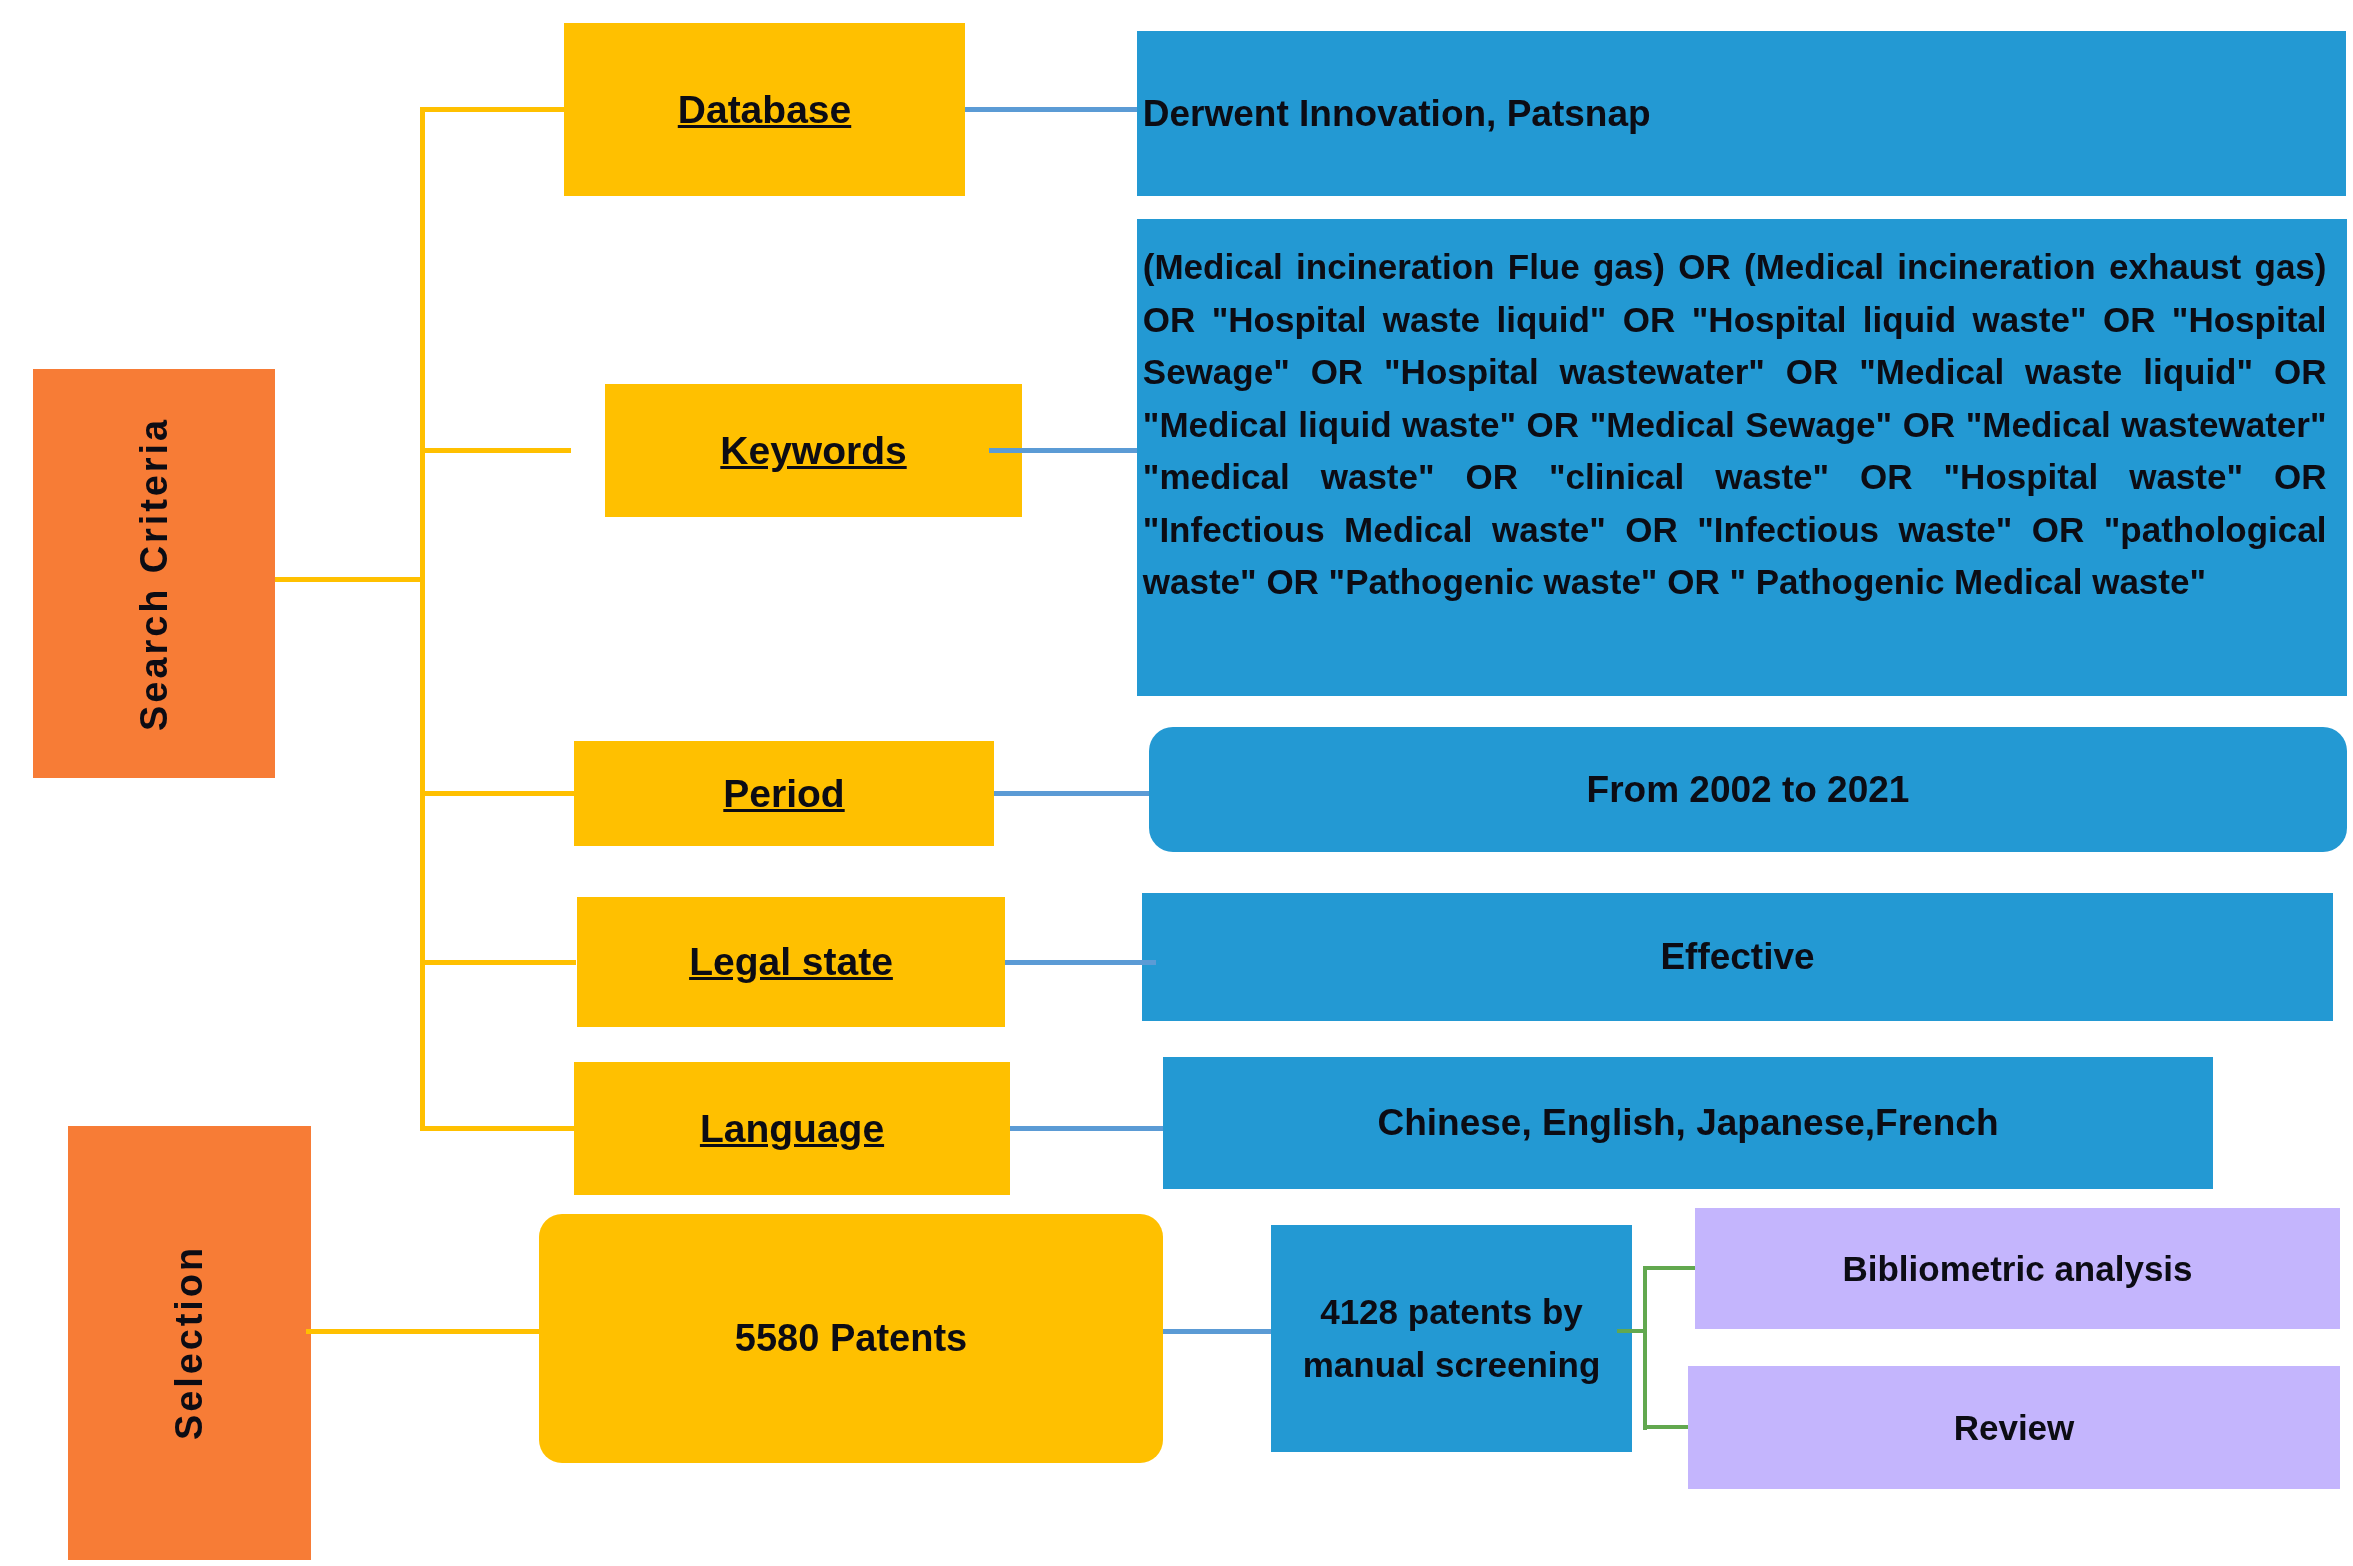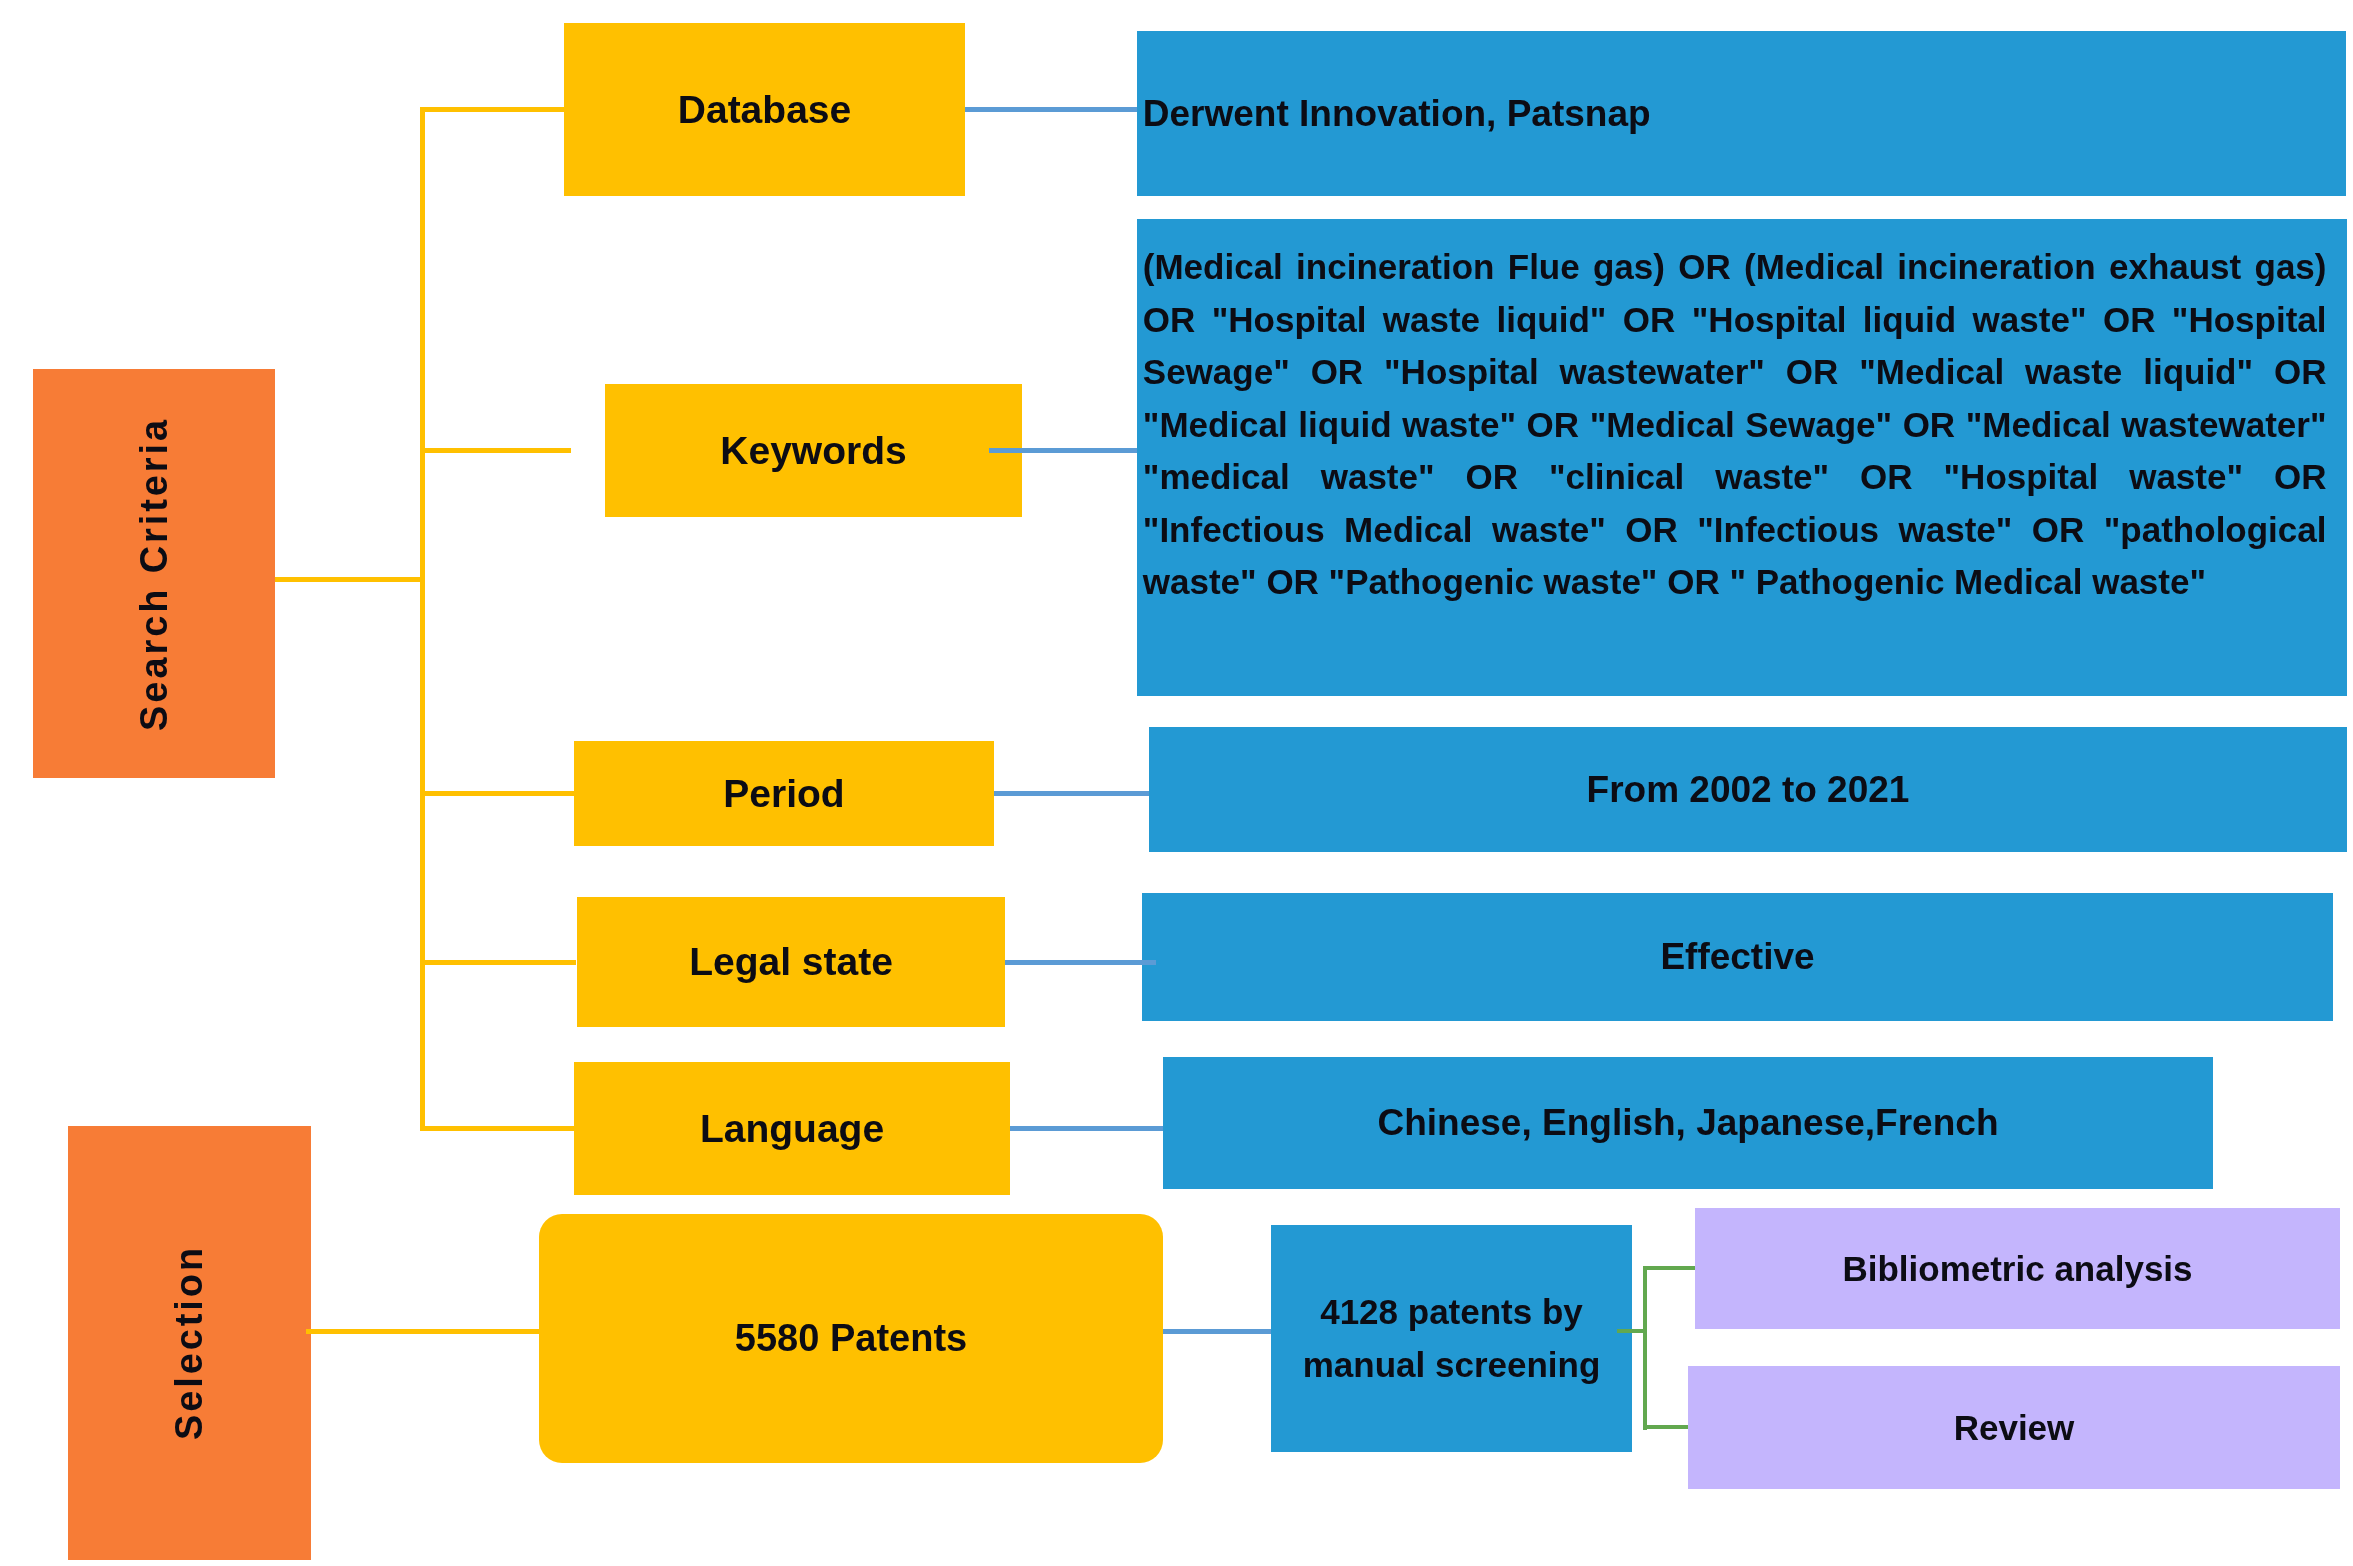--- a/index.html
+++ b/index.html
@@ -9,21 +9,21 @@
     background:#ffffff;
     font-family:"Liberation Sans","DejaVu Sans",sans-serif;
     color:#0c0c14;
     overflow:hidden;
   }
   .box{position:absolute;display:flex;align-items:center;justify-content:center;}
   .yellow{background:#ffc000;}
   .blue{background:#2399d3;}
   .green{background:#c4b5fd;}
   .orange{background:#f77c36;}
-  .label{font-size:39px;font-weight:700;text-align:center;}
+  .label{font-size:39px;font-weight:700;text-align:center;text-decoration:underline;}
   .value{font-size:37px;font-weight:700;text-align:center;}
   .value-left{justify-content:flex-start;text-align:right;padding-left:5.8px;}
   .para{
     display:block;
     font-size:35px;font-weight:700;
     text-align:justify;
     line-height:1.5;
     padding:22px 20.5px 22px 5.8px;
     box-sizing:border-box;
   }
@@ -72,21 +72,21 @@
   <div class="box yellow label" style="left:574px;top:1062px;width:436px;height:133px;">
     <span>Language</span>
   </div>
 
   <div class="box blue value value-left" style="left:1137px;top:31px;width:1203px;height:165px;">
     <span>Derwent Innovation, Patsnap</span>
   </div>
 
   <div class="box blue para" style="left:1137px;top:219px;width:1210px;height:477px;">(Medical incineration Flue gas) OR (Medical incineration exhaust gas) OR "Hospital waste liquid" OR "Hospital liquid waste" OR "Hospital Sewage" OR "Hospital wastewater" OR "Medical waste liquid" OR "Medical liquid waste" OR "Medical Sewage" OR "Medical wastewater" "medical waste" OR "clinical waste" OR "Hospital waste" OR "Infectious Medical waste" OR "Infectious waste" OR "pathological waste" OR "Pathogenic waste" OR " Pathogenic Medical waste"</div>
 
-  <div class="box blue value" style="left:1149px;top:727px;width:1198px;height:125px;">
+  <div class="box blue value" style="left:1149px;top:727px;width:1198px;height:125px;border-radius:24px;">
     <span>From 2002 to 2021</span>
   </div>
 
   <div class="box blue value" style="left:1142px;top:893px;width:1191px;height:128px;">
     <span>Effective</span>
   </div>
 
   <div class="box blue value" style="left:1163px;top:1057px;width:1050px;height:132px;">
     <span>Chinese, English, Japanese,French</span>
   </div>

